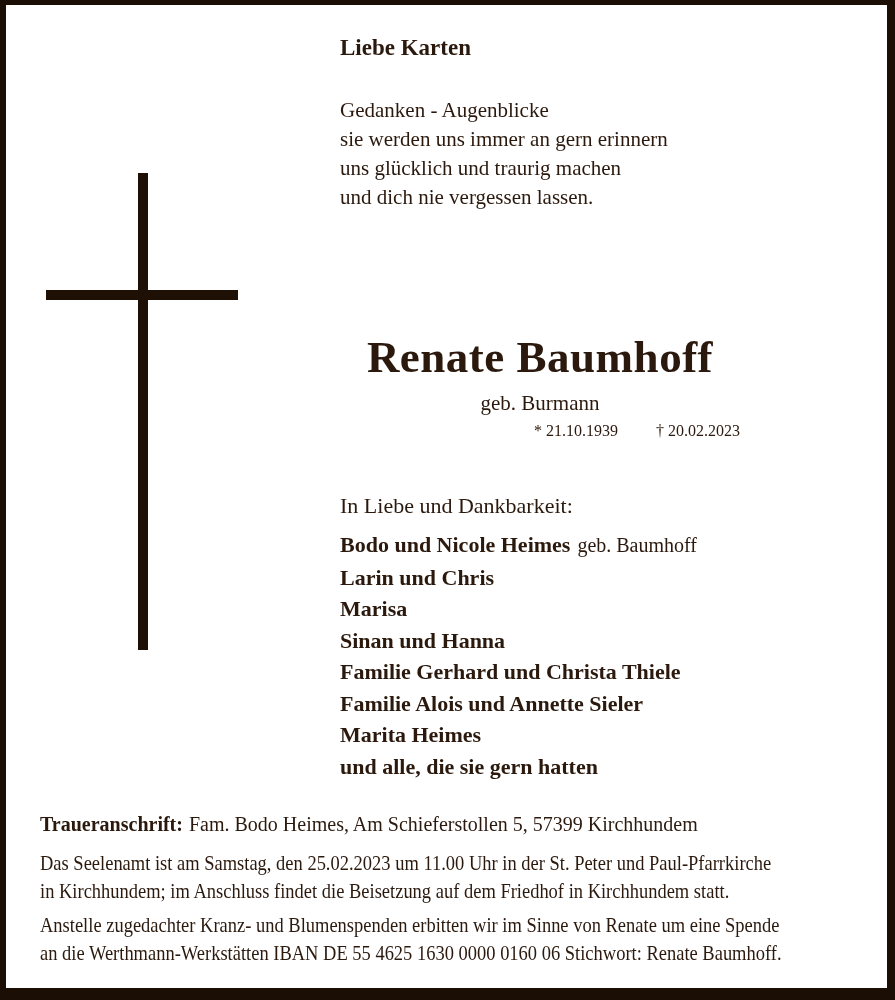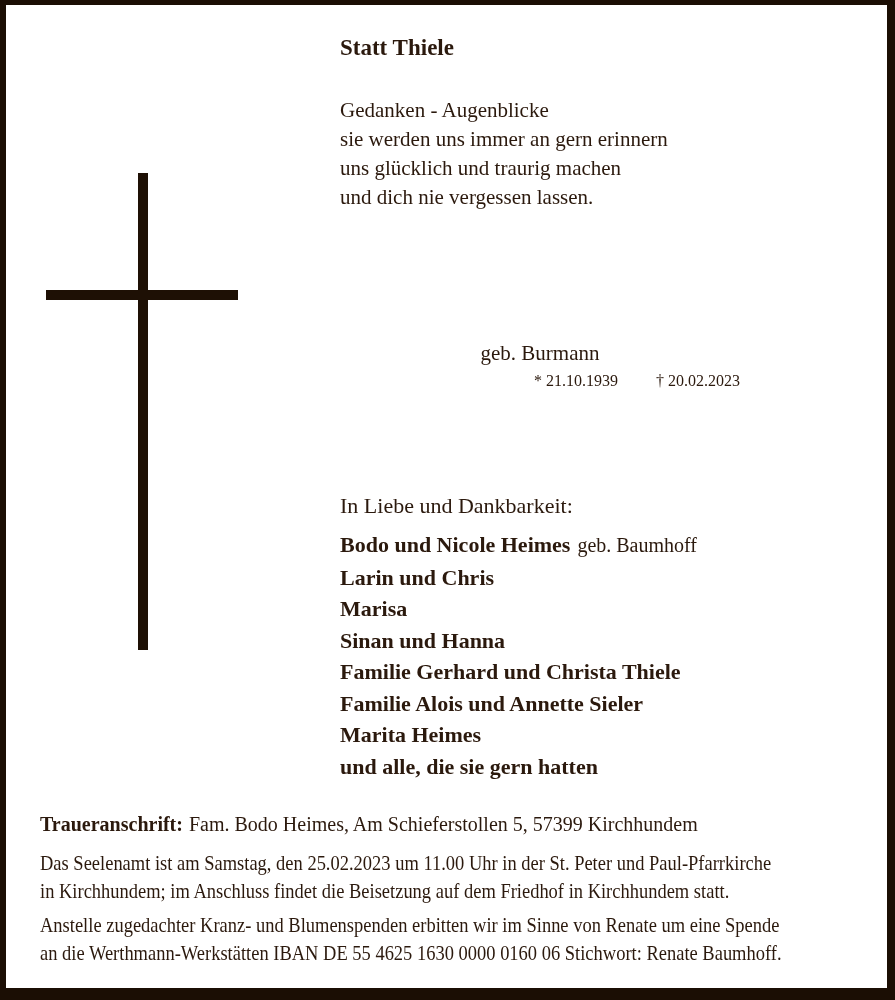--- a/index.html
+++ b/index.html
@@ -71,31 +71,32 @@
 </head>
 <body>
 
 <div class="page">
 
   <div>
     <div class="cross-v"></div>
     <div class="cross-h"></div>
   </div>
 
-  <div class="statt">Statt Thiele</div>
+  <div class="statt">Liebe Karten</div>
 
   <div class="poem">
     <div>Gedanken - Augenblicke</div>
     <div>sie werden uns immer an gern erinnern</div>
     <div>uns glücklich und traurig machen</div>
     <div>und dich nie vergessen lassen.</div>
   </div>
 
 
   <div class="name-block">
+    <div class="deceased-name">Renate Baumhoff</div>
     <div class="maiden">geb. Burmann</div>
     <div class="dates">
       <span class="birth">* 21.10.1939</span><span>† 20.02.2023</span>
     </div>
   </div>
 
   <div class="liebe">In Liebe und Dankbarkeit:</div>
 
   <div class="mourners">
     <div><span>Bodo und Nicole Heimes</span><span class="note">geb. Baumhoff</span></div>

